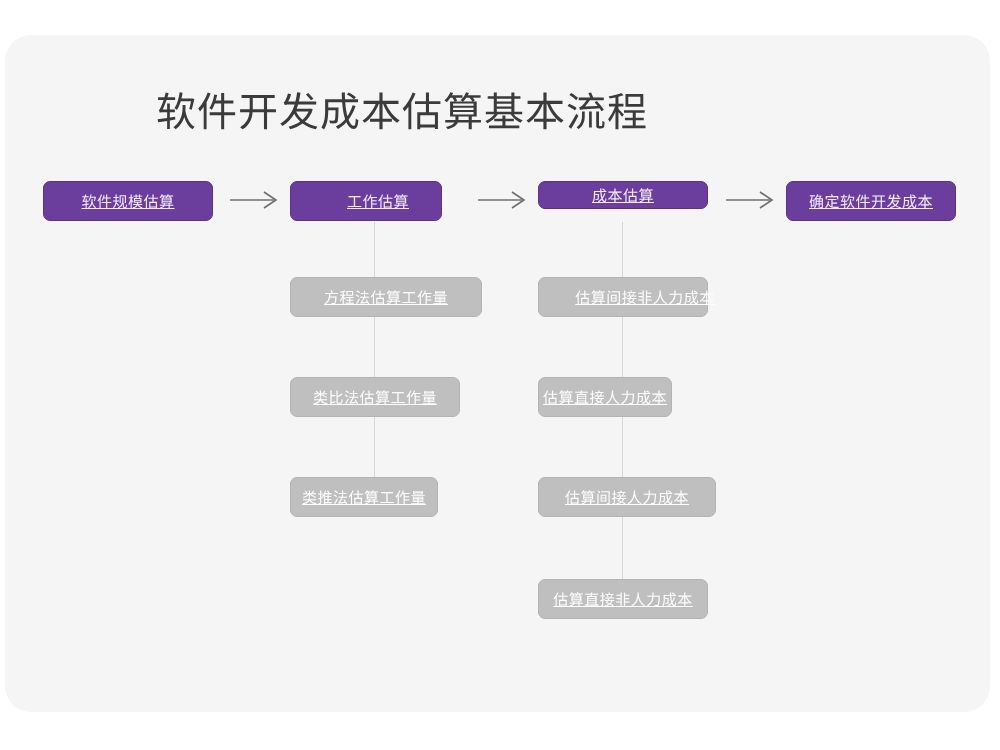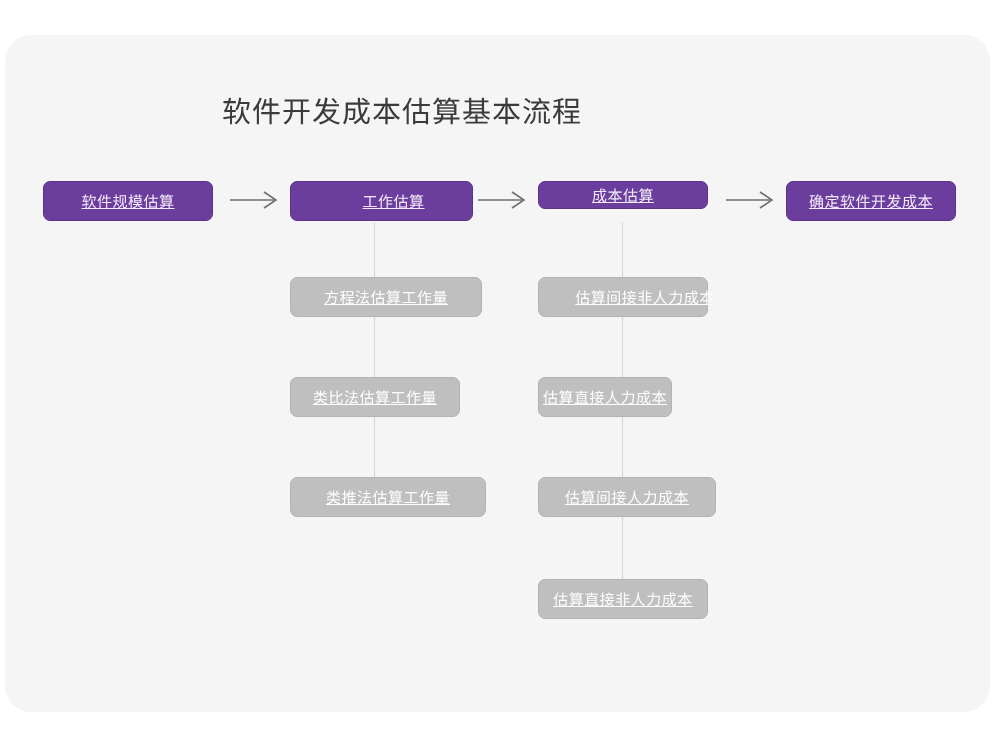--- a/index.html
+++ b/index.html
@@ -33,21 +33,21 @@
     border-radius: 26px;
   }
 
   
   #diagram-title {
     position: absolute;
     left: 0;
     top: 92px;
     width: 804px;
     text-align: center;
-    font-size: 29px;
+    font-size: 40px;
     line-height: 40px;
     font-weight: 400;
     color: #3b3b3b;
     letter-spacing: 1px;
     white-space: nowrap;
   }
 
   
   .node {
     position: absolute;
@@ -110,31 +110,31 @@
     <polyline points="36,3 48,11 36,19" fill="none" stroke="#6e6e6e" stroke-width="1.6"></polyline>
   </svg>
 
   <svg class="arrow" style="left:724px; top:189px; width:52px;" viewBox="0 0 52 22">
     <line x1="2" y1="11" x2="46" y2="11" stroke="#6e6e6e" stroke-width="1.6"></line>
     <polyline points="36,3 48,11 36,19" fill="none" stroke="#6e6e6e" stroke-width="1.6"></polyline>
   </svg>
 
   <div class="node primary" style="left:43px; top:181px; width:170px; height:40px;">软件规模估算</div>
 
-  <div class="node primary" style="left:290px; top:181px; width:183px; height:40px;padding-left:24px;">工作估算</div>
+  <div class="node primary" style="left:290px; top:181px; width:152px; height:40px;padding-left:24px;">工作估算</div>
 
   <div class="node primary" style="left:538px; top:181px; width:170px; height:28px;">成本估算</div>
 
   <div class="node primary" style="left:786px; top:181px; width:170px; height:40px;">确定软件开发成本</div>
 
   <div class="node secondary" style="left:290px; top:277px; width:192px; height:40px;">方程法估算工作量</div>
 
   <div class="node secondary" style="left:290px; top:377px; width:170px; height:40px;">类比法估算工作量</div>
 
-  <div class="node secondary" style="left:290px; top:477px; width:196px; height:40px;">类推法估算工作量</div>
+  <div class="node secondary" style="left:290px; top:477px; width:148px; height:40px;">类推法估算工作量</div>
 
   <div class="node secondary" style="left:538px; top:277px; width:170px; height:40px;padding-left:44px;">估算间接非人力成本</div>
 
   <div class="node secondary" style="left:538px; top:377px; width:134px; height:40px;">估算直接人力成本</div>
 
   <div class="node secondary" style="left:538px; top:477px; width:178px; height:40px;">估算间接人力成本</div>
 
   <div class="node secondary" style="left:538px; top:579px; width:170px; height:40px;">估算直接非人力成本</div>
 
 </div>

